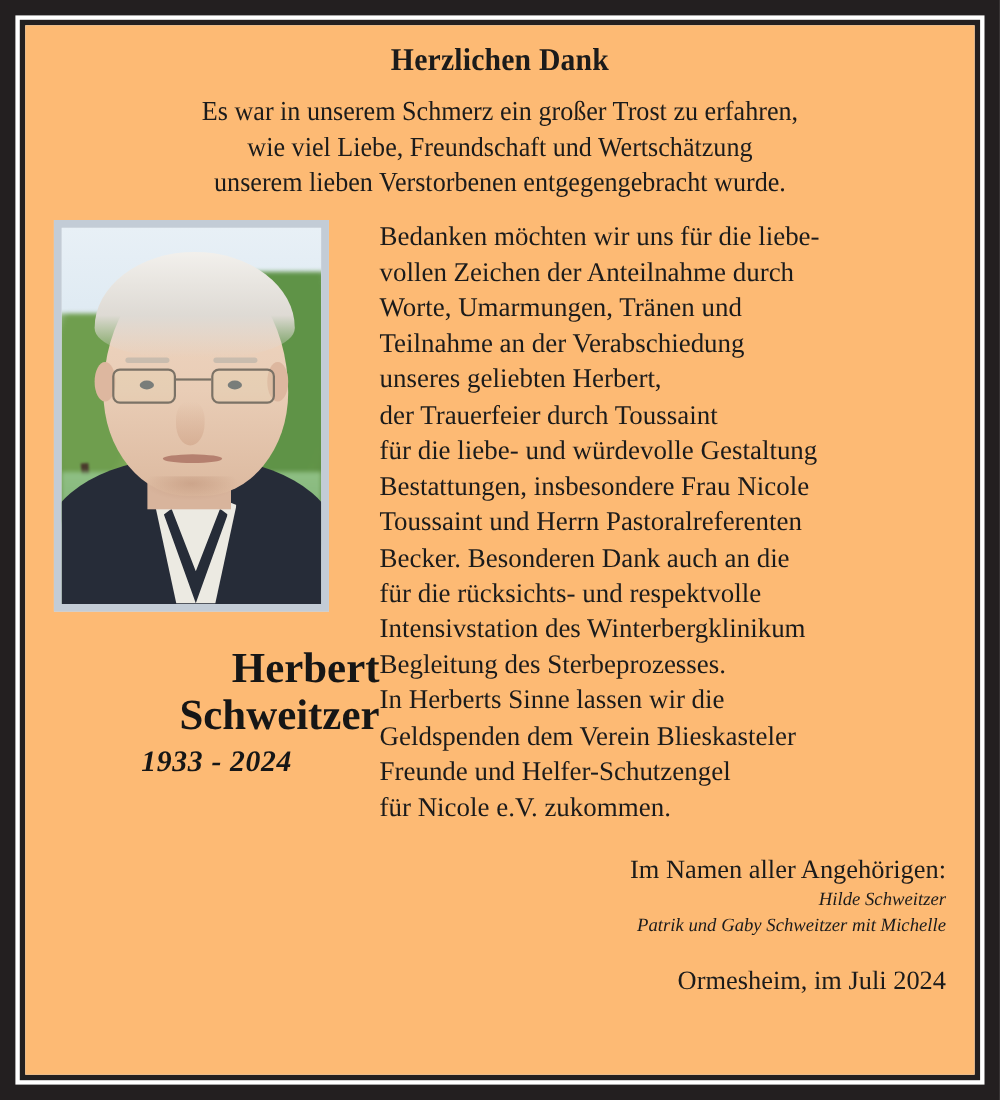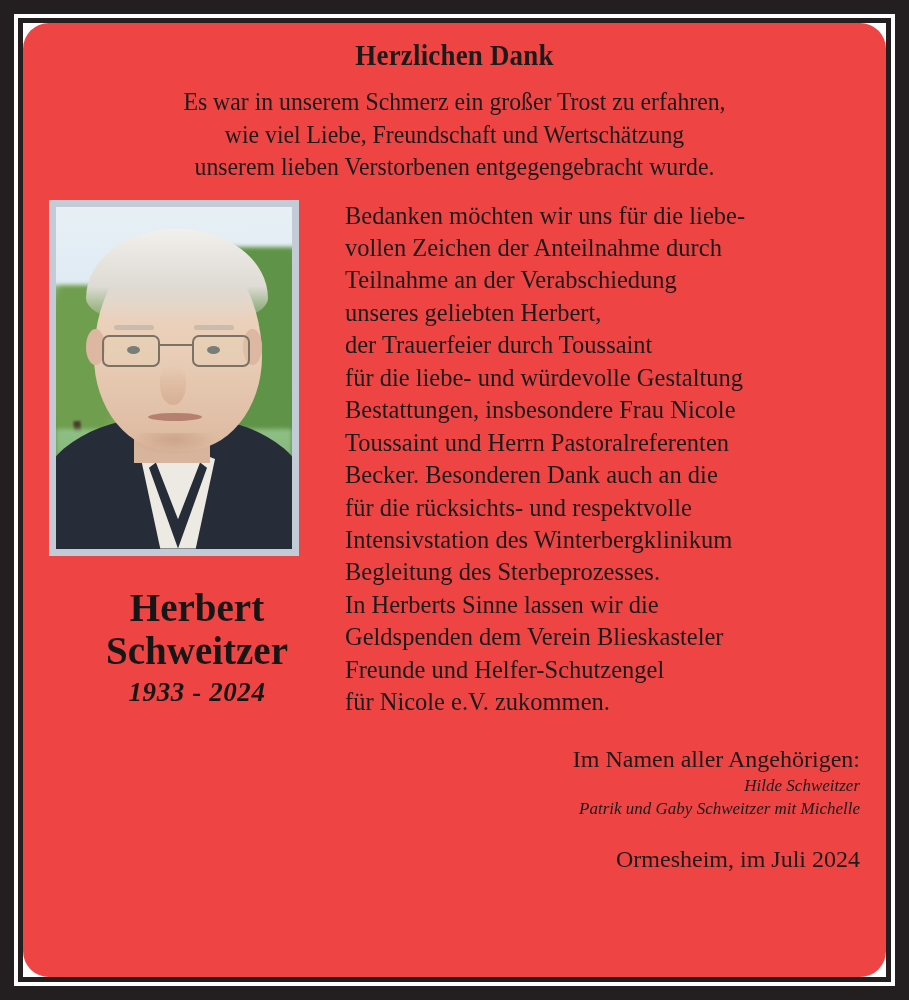--- a/index.html
+++ b/index.html
@@ -35,23 +35,22 @@
     height: 100%;
     box-sizing: border-box;
     border: 5px solid #231f20;
     background: #ffffff;
   }
   .canvas {
     position: relative;
     width: 100%;
     height: 100%;
     box-sizing: border-box;
-    background: #ef4444;
+    background: #fdba74;
     overflow: hidden;
-    border-radius: 26px;
   }
 
   
   .head-block {
     padding: 16px 26px 0 26px;
     text-align: center;
   }
   .headline {
     font-family: "Liberation Serif", "DejaVu Serif", serif;
     font-weight: bold;
@@ -241,21 +240,21 @@
     background: radial-gradient(ellipse at 50% 30%, rgba(190,146,120,0.55) 0%, rgba(190,146,120,0) 72%);
   }
 
   .deceased-name {
     font-weight: bold;
     font-size: 39px;
     line-height: 1.12;
     margin-top: 30px;
     color: #161616;
   }
-  .deceased-name div { white-space: nowrap; }
+  .deceased-name div { white-space: nowrap; text-align: right; }
   .deceased-dates {
     font-weight: bold;
     font-size: 27px;
     margin-top: 4px;
     letter-spacing: 0.6px;
     color: #161616;
     font-style: italic;
   }
 
   
@@ -344,20 +343,21 @@
             <div class="deceased-name">
               <div>Herbert</div>
               <div>Schweitzer</div>
             </div>
             <div class="deceased-dates">1933 - 2024</div>
           </div>
 
           <div class="right-col">
             <div>Bedanken möchten wir uns für die liebe-</div>
             <div>vollen Zeichen der Anteilnahme durch</div>
+            <div>Worte, Umarmungen, Tränen und</div>
             <div>Teilnahme an der Verabschiedung</div>
             <div>unseres geliebten Herbert,</div>
             <div>der Trauerfeier durch Toussaint</div>
             <div>für die liebe- und würdevolle Gestaltung</div>
             <div>Bestattungen, insbesondere Frau Nicole</div>
             <div>Toussaint und Herrn Pastoralreferenten</div>
             <div>Becker. Besonderen Dank auch an die</div>
             <div>für die rücksichts- und respektvolle</div>
             <div>Intensivstation des Winterbergklinikum</div>
             <div>Begleitung des Sterbeprozesses.</div>

